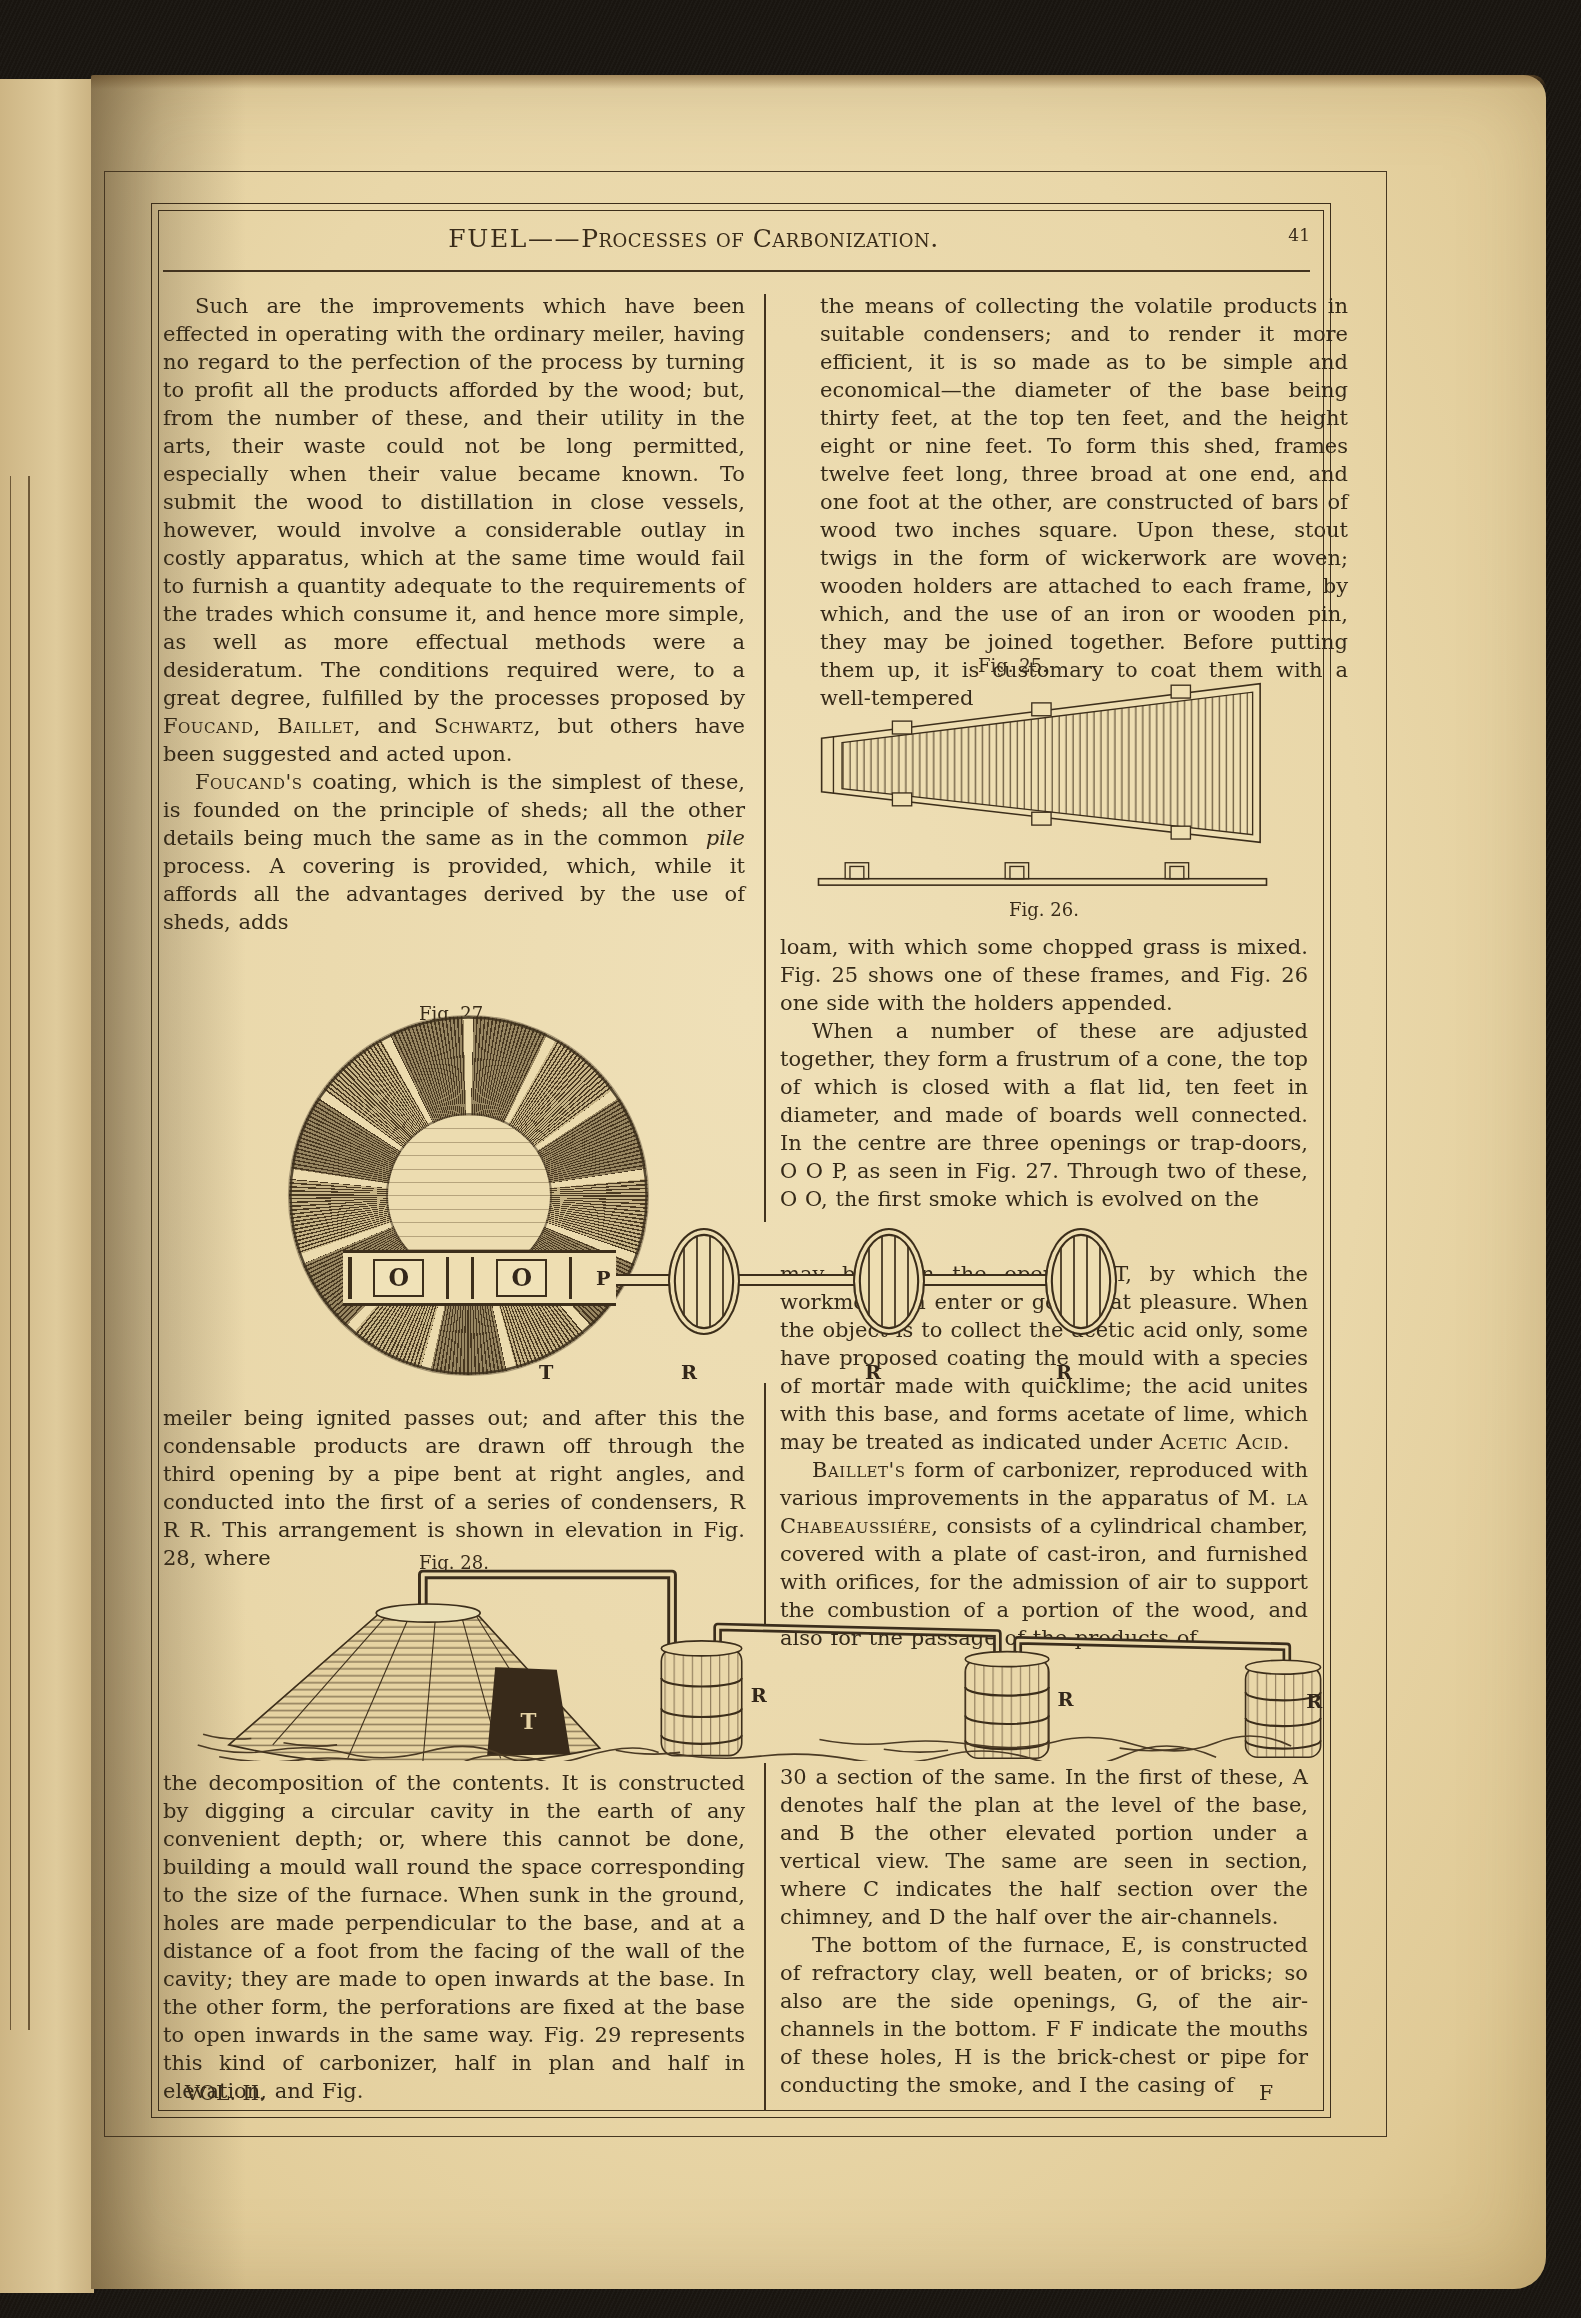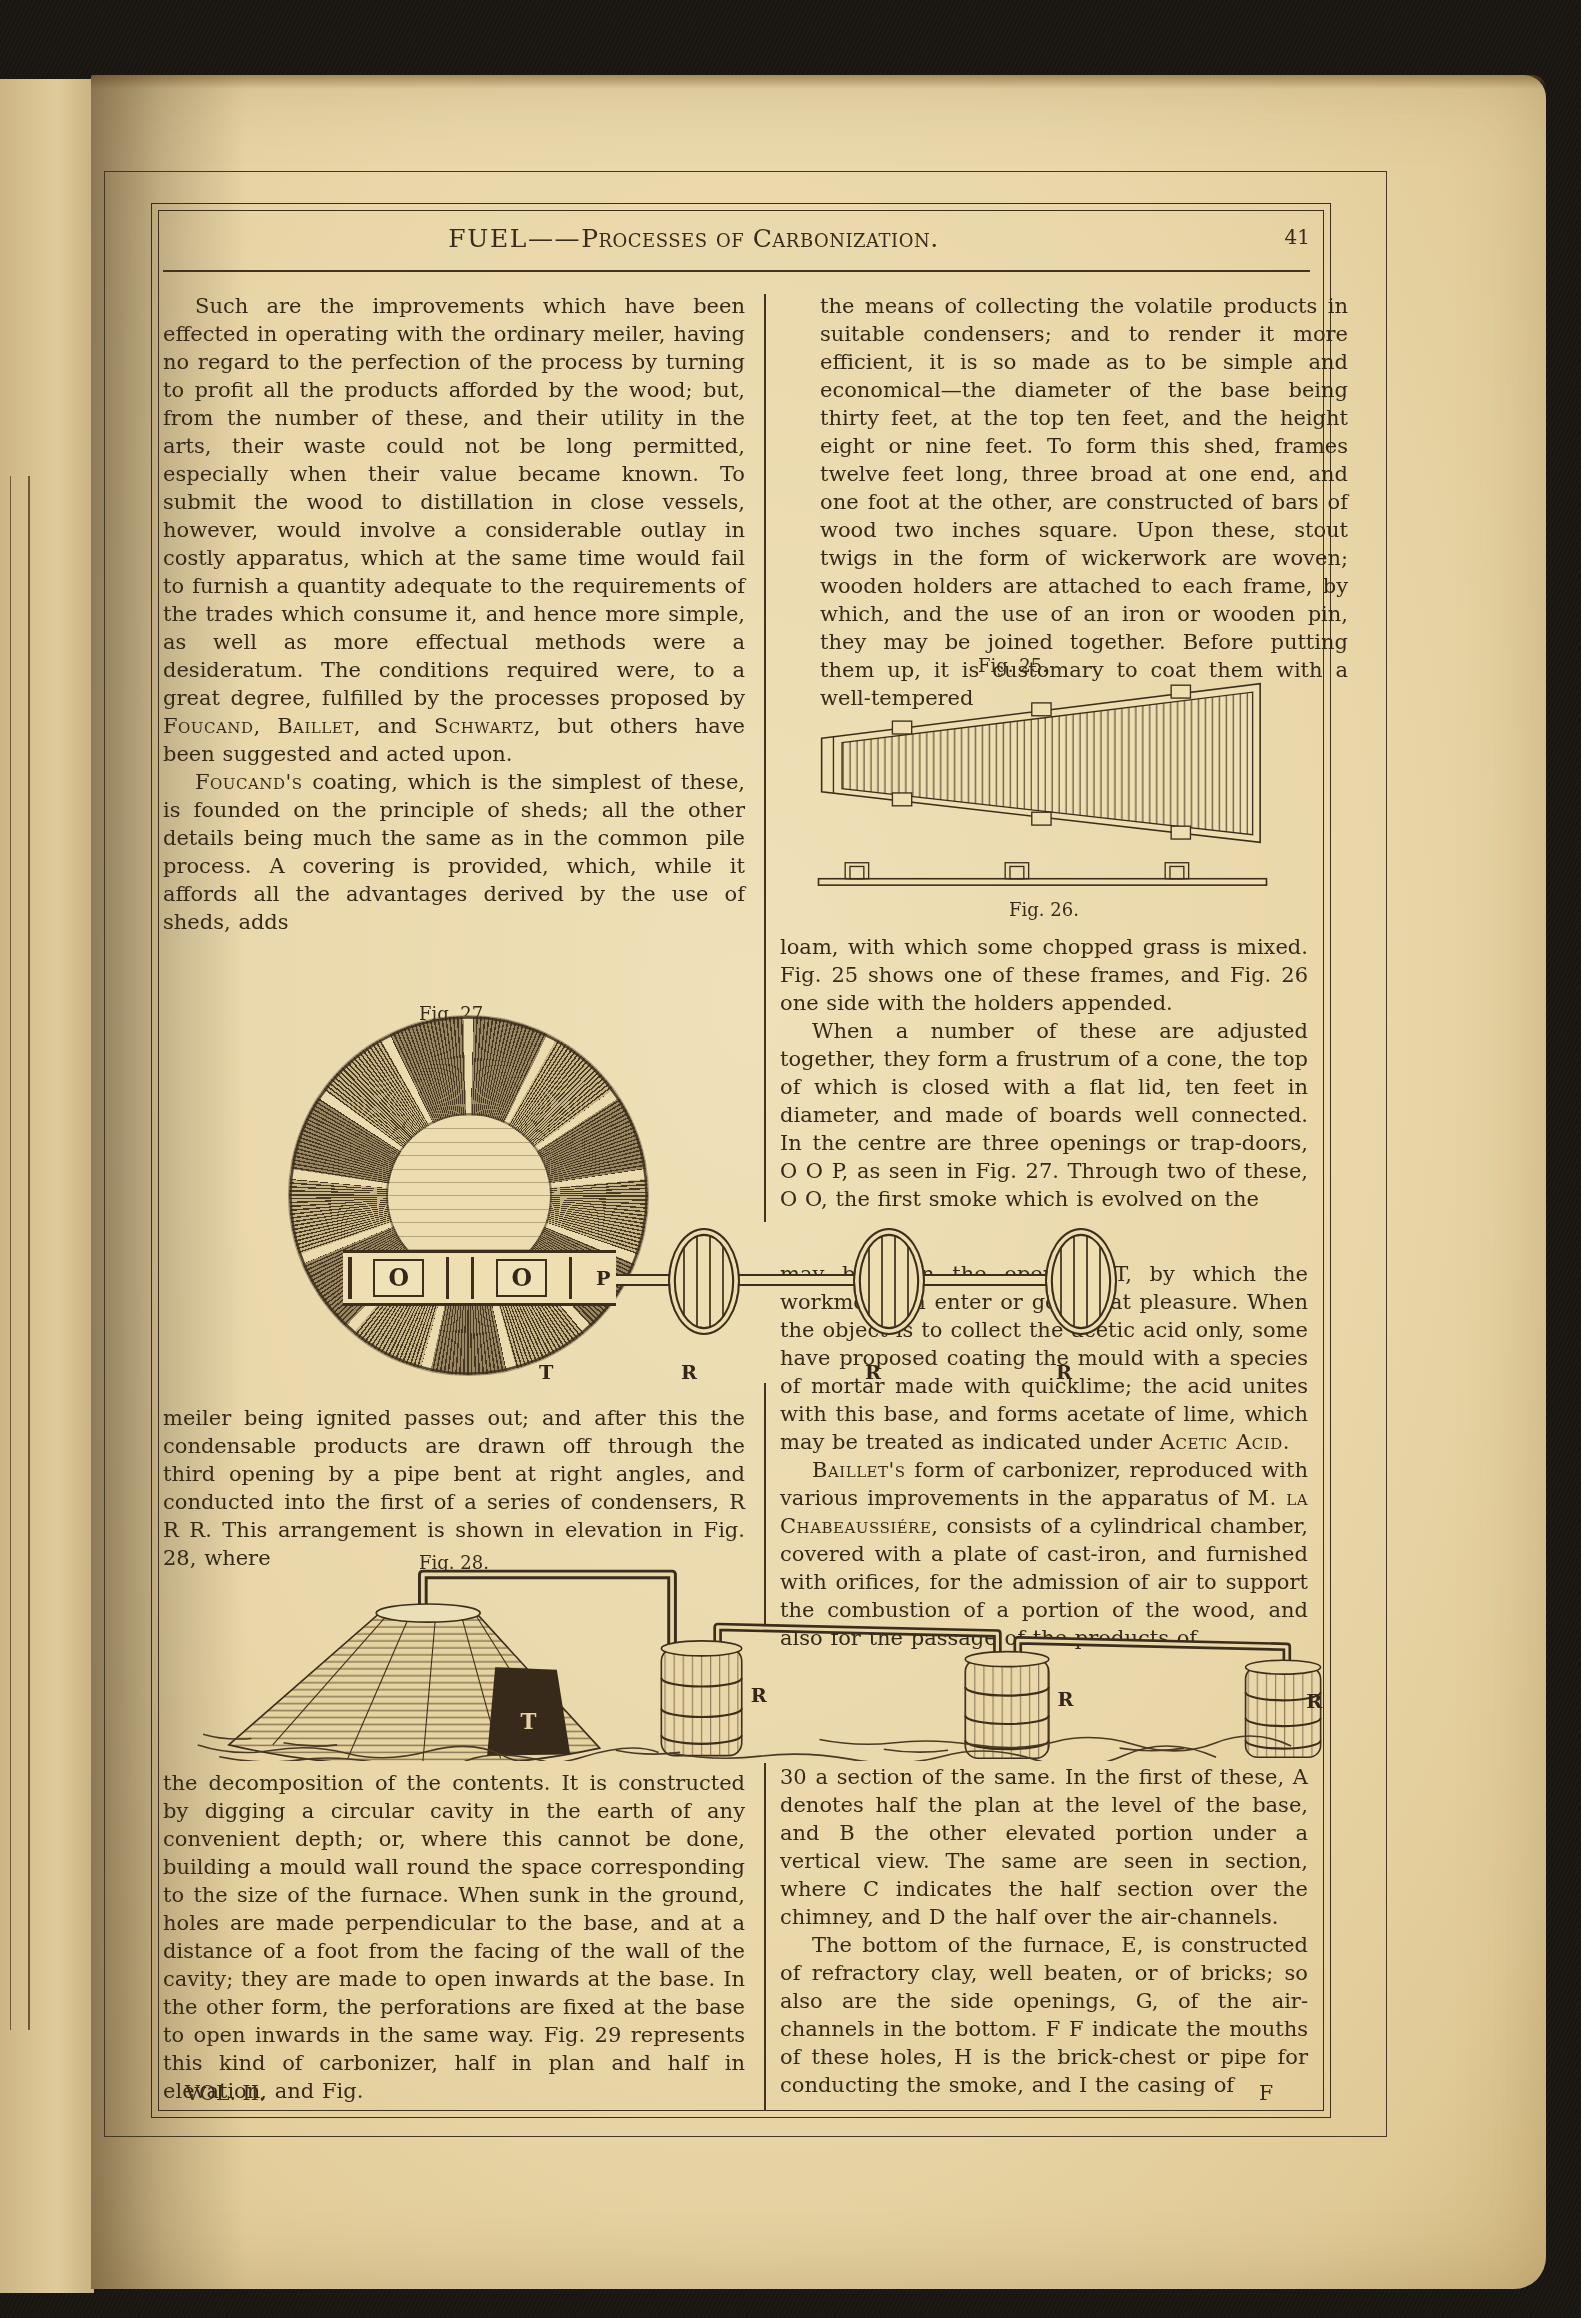--- a/index.html
+++ b/index.html
@@ -27,30 +27,30 @@
         border:1.6px solid #463722;}
   #inner-frame{position:absolute;left:60px;top:128px;width:1178px;height:1913px;
         border:1.6px solid #3c2e1b;}
   #inner-frame-2{position:absolute;left:6.4px;top:6.4px;right:6.4px;bottom:6.4px;
         border:1.1px solid #3c2e1b;}
   
   #header-row{position:absolute;left:72px;top:149px;width:1147px;height:32px;text-decoration:underline;}
   #running-title{position:absolute;left:0;right:86px;text-align:center;
         font-size:25px;letter-spacing:1.6px;color:#3a2c1a;white-space:nowrap;}
   #running-title .sc{font-variant:small-caps;}
-  #page-number{position:absolute;right:0;top:1.1px;font-size:20px;color:#3a2c1a;}
+  #page-number{position:absolute;right:0;top:1.1px;font-size:17px;color:#3a2c1a;}
   #header-rule{position:absolute;left:72px;top:195px;width:1147px;height:2.1px;background:#42331f;}
   
   .divider{position:absolute;left:673px;width:1.6px;background:#42331f;}
   .txtblock{position:absolute;font-size:21px;line-height:28px;text-align:justify;
         color:#352a19;word-spacing:1.1px;}
   .txtblock p{margin:0;}
   .txtblock p.indent{text-indent:32px;}
   .sc{font-variant:small-caps;letter-spacing:0.5px;}
-  .i{margin-left:8px;}
+  .i{font-style:italic;margin-left:8px;}
   .figcaption{position:absolute;font-size:18px;text-align:center;color:#382b19;}
   .figlabel{position:absolute;font-weight:700;font-size:19.3px;color:#33271a;}
   
   #wheel{position:absolute;left:198px;top:941px;width:359px;height:359px;border-radius:50%;
         background-color:#d4c190;
         background-image:
           repeating-conic-gradient(from -1.6deg, #ecdbae 0deg 3.2deg, rgba(236,219,174,0) 3.2deg 27.69deg),
           repeating-conic-gradient(from 0deg, rgba(66,51,30,.40) 0deg 27.69deg, rgba(66,51,30,.08) 27.69deg 55.38deg),
           repeating-conic-gradient(#4b3a22 0deg .5deg, #d2bf90 .5deg 1.25deg);
         box-shadow:inset 0 0 0 2.7px rgba(59,46,27,.85), 0 0 0 1.1px rgba(59,46,27,.4);}

